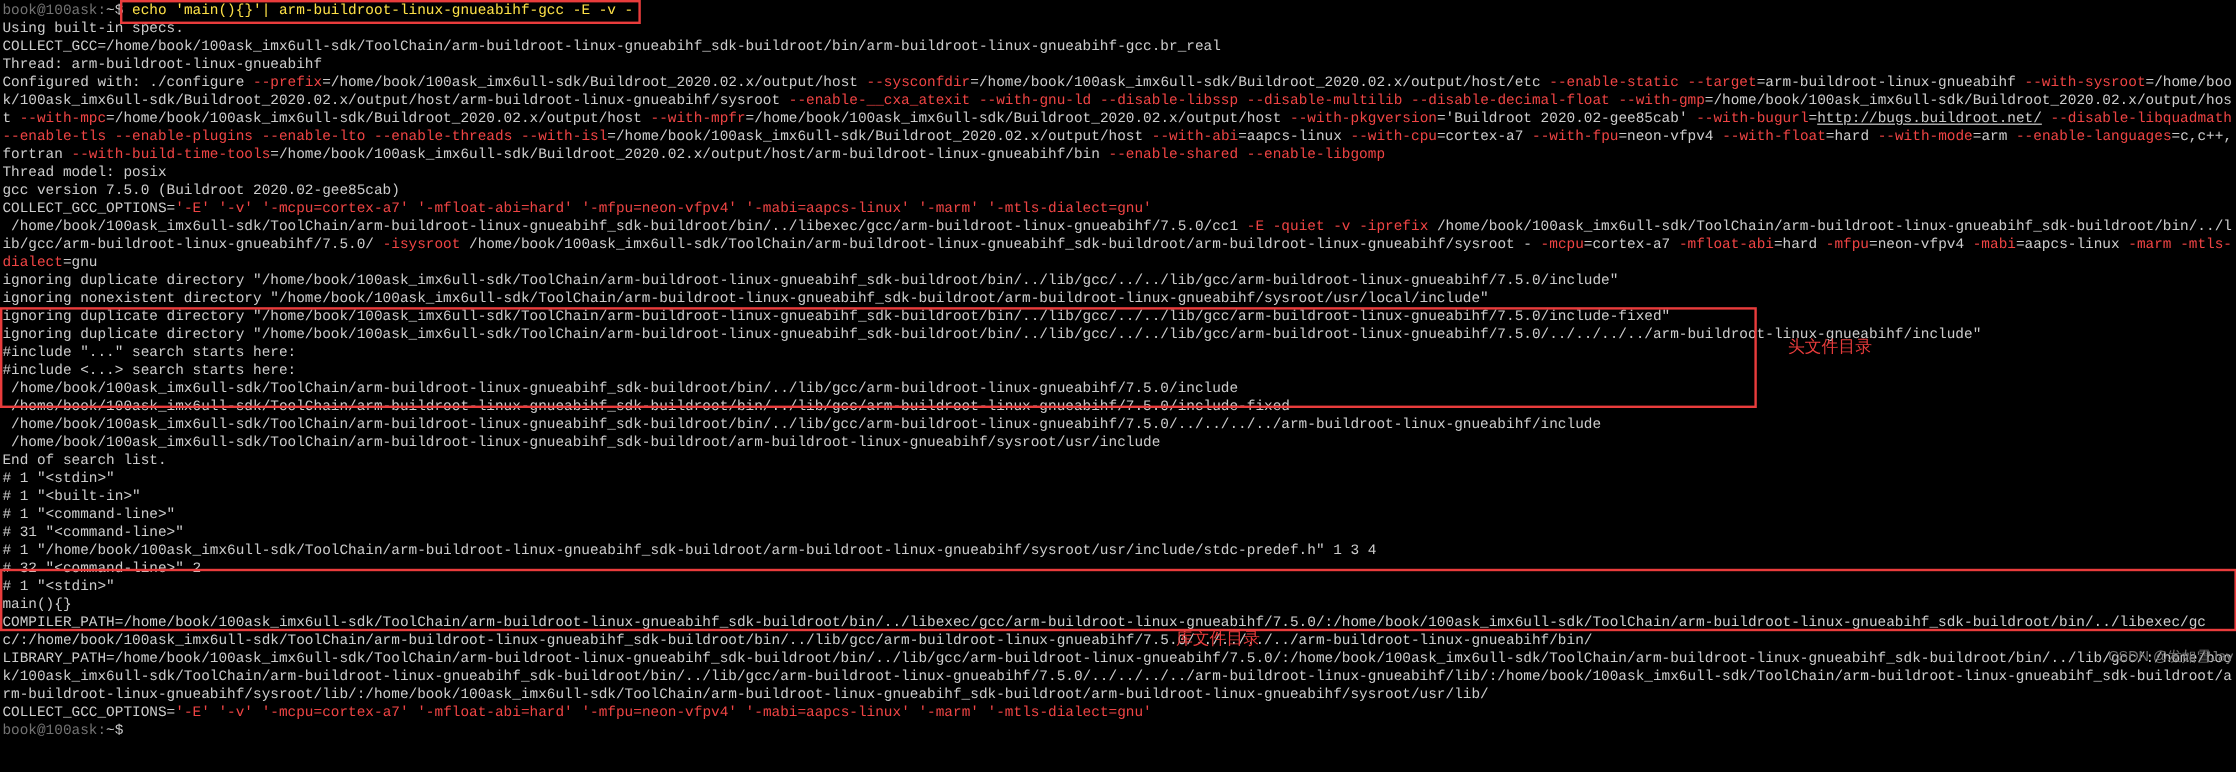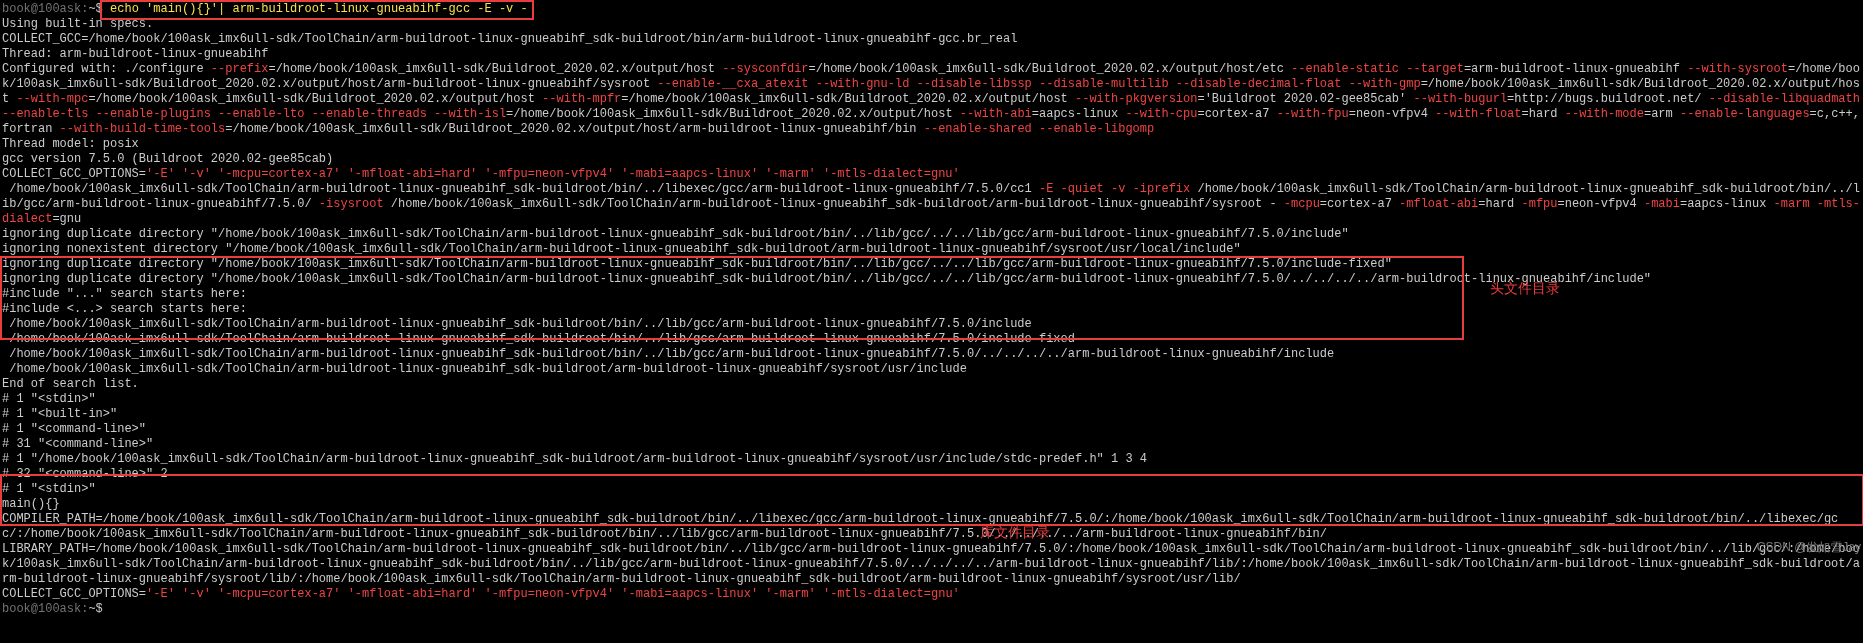--- a/index.html
+++ b/index.html
@@ -13,21 +13,21 @@
     width: 1863px;
     overflow: hidden;
     position: relative;
   }
   .line { white-space: pre-wrap; word-break: break-all; }
   .prompt-user { color: #737373; }
   .prompt-path { color: #ccc; }
   .cmd-green { color: #fde047; }
   .orange { color: #ef4444; }
   .grey { color: #ccc; }
-  .underline { color: #ccc; margin-top: 24px; }
+  .underline { text-decoration: underline; color: #ccc; margin-top: 24px; }
   .box {
     position: absolute;
     border: 2px solid #e93c3c;
     pointer-events: none;
   }
   .annot {
     position: absolute;
     color: #e93c3c;
     font-family: Liberation Sans, sans-serif;
     font-size: 14px;

